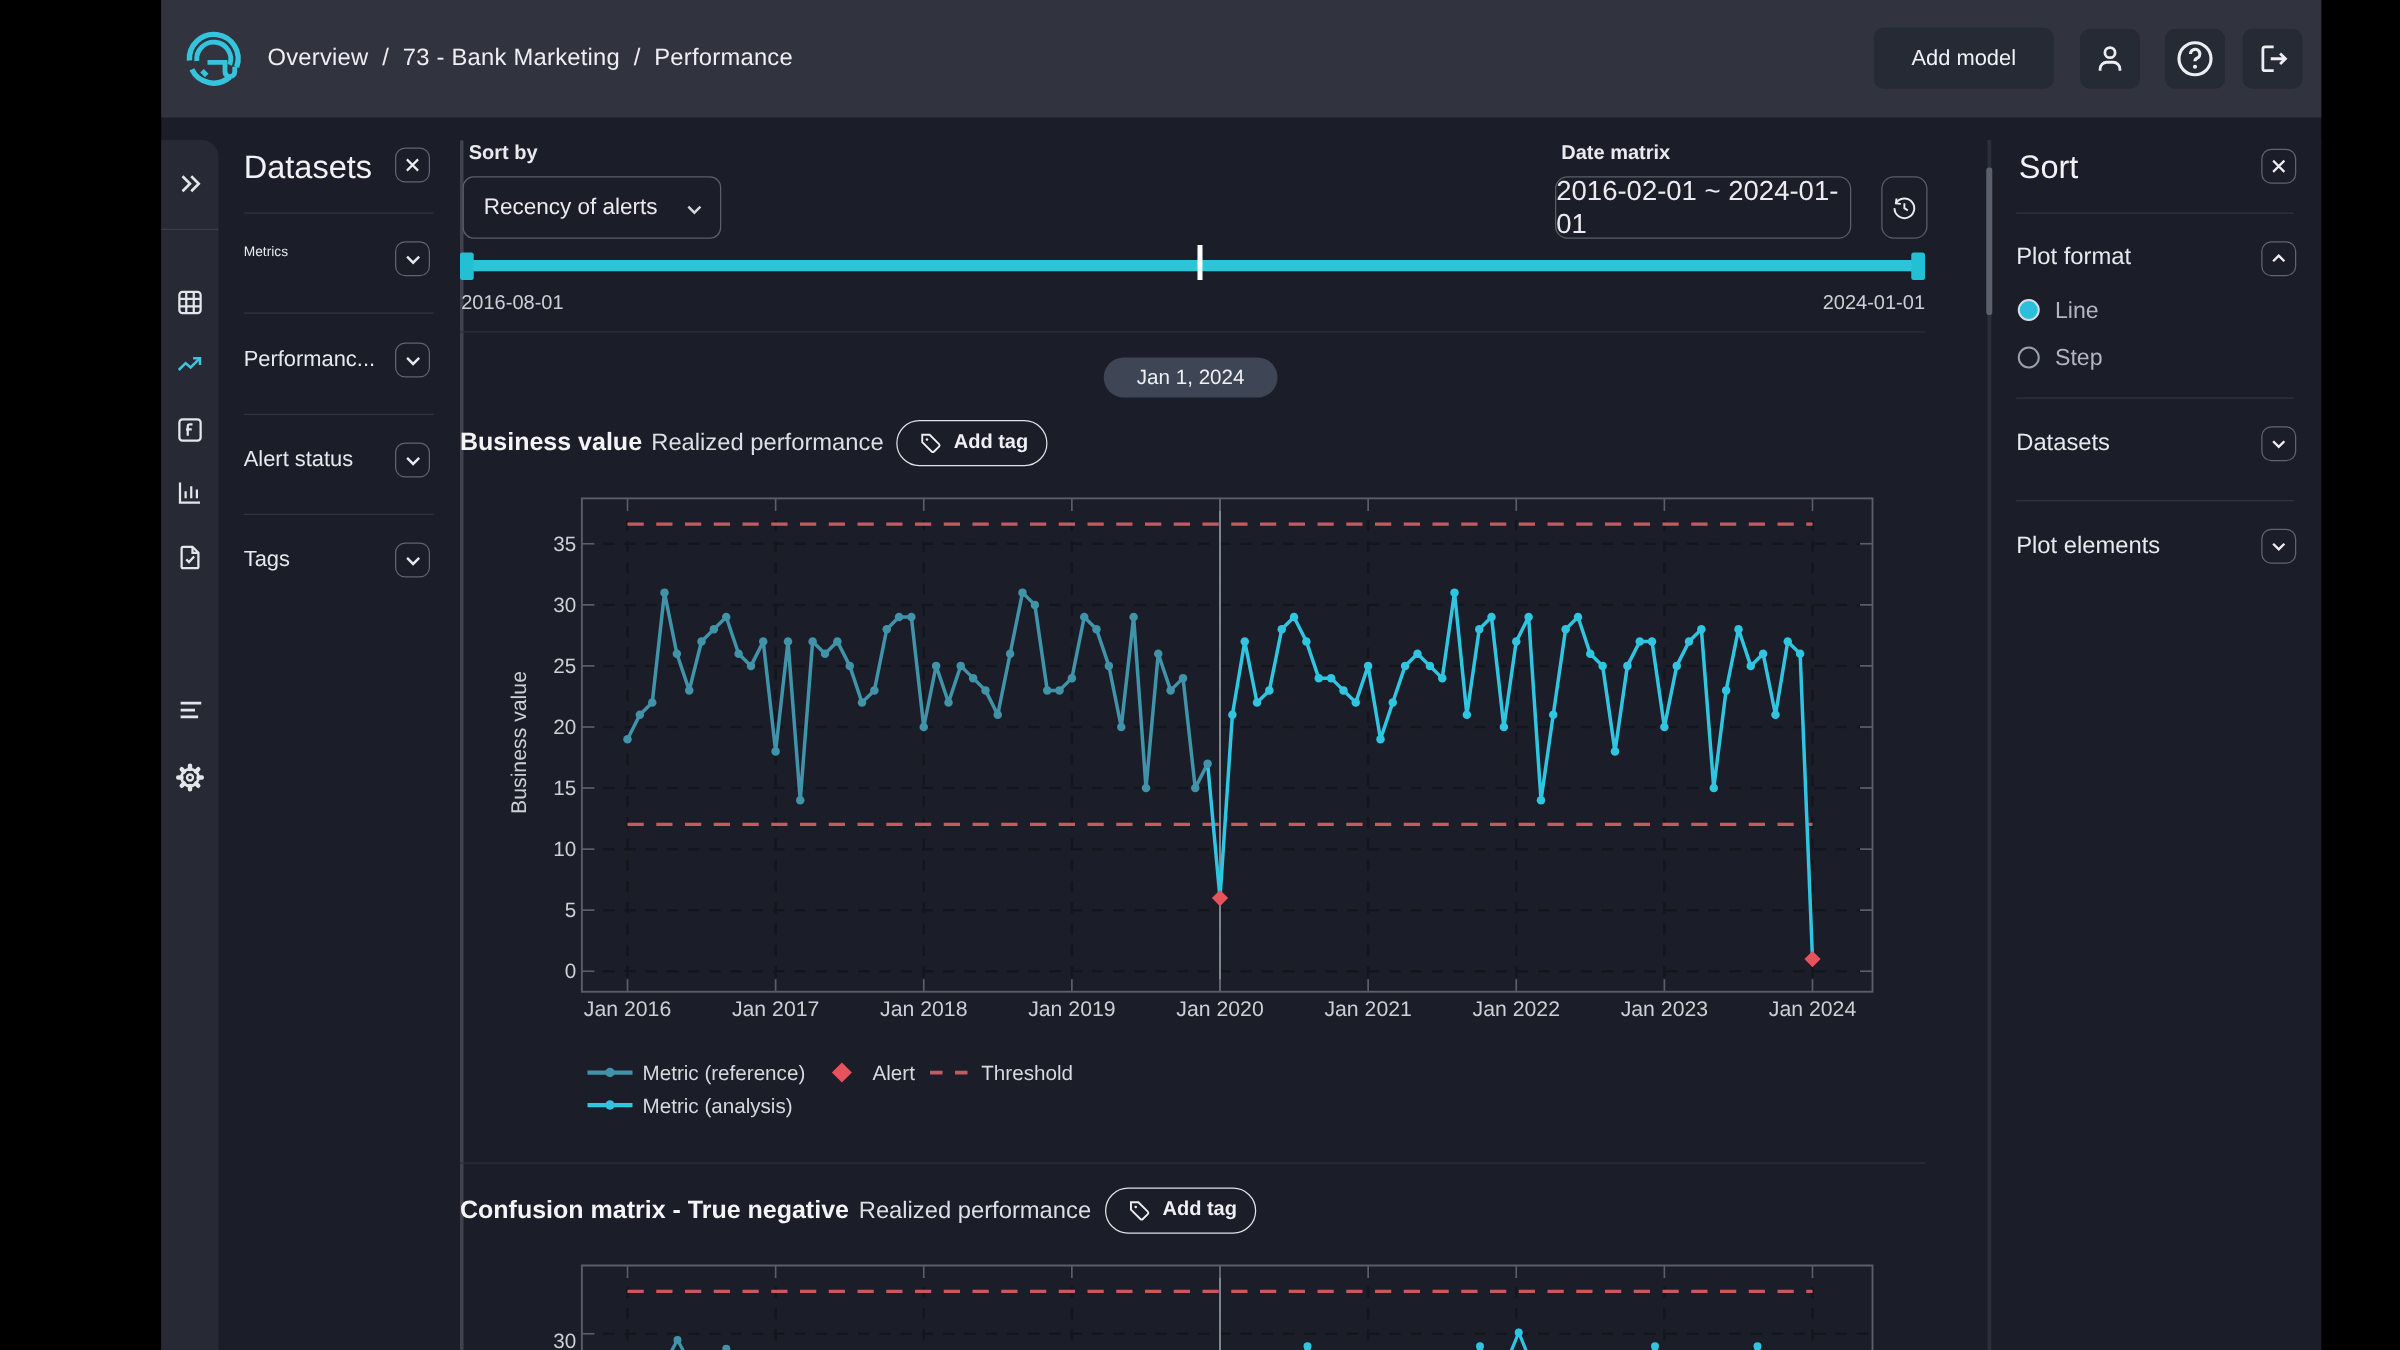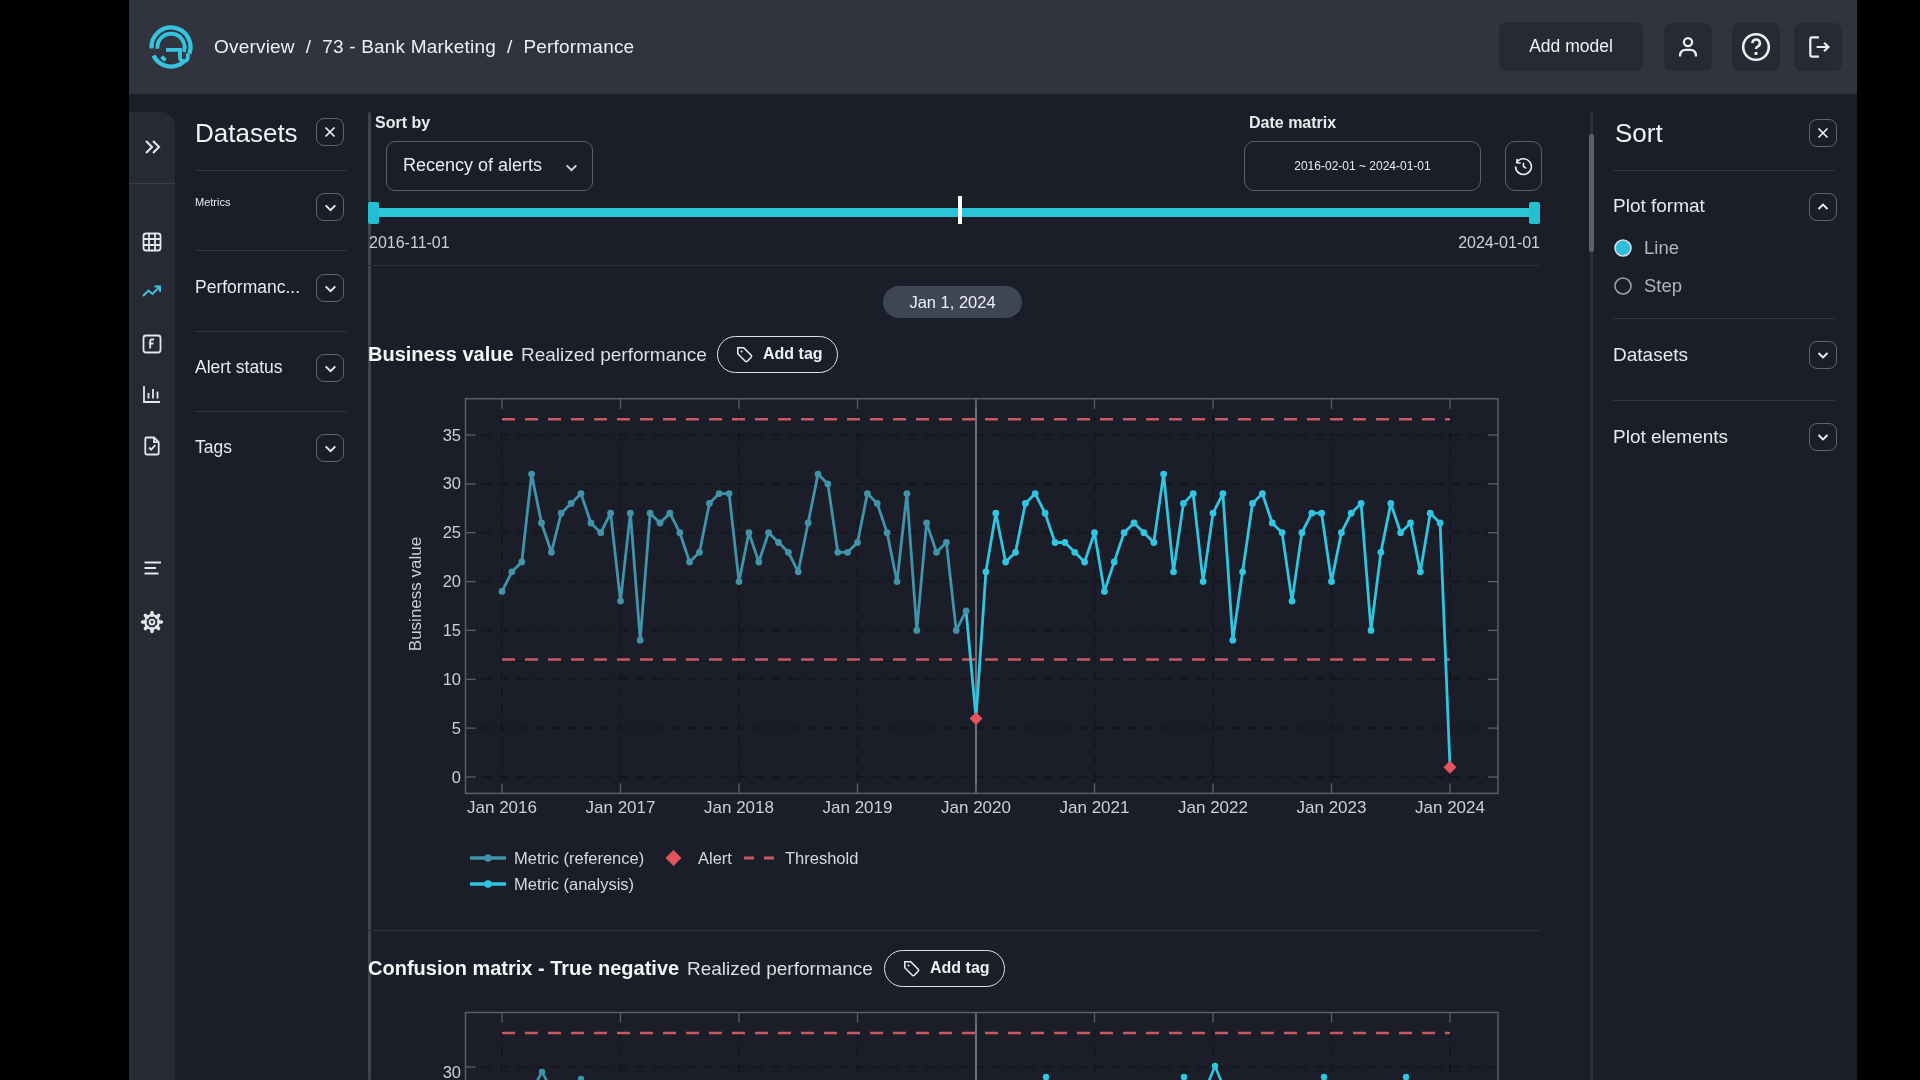--- a/index.html
+++ b/index.html
@@ -150,40 +150,40 @@
     <div class="sep" style="left:19px;top:288px;width:222px"></div>
     <div class="abs" style="left:19px;top:314px;font-size:19px;color:#e6e9ed">Plot elements</div>
     <div class="btn-sq" style="left:215px;top:311px"></div>
     <svg class="abs" style="left:222px;top:319px" width="14" height="12" viewBox="0 0 14 12" fill="none" stroke="#eceef1" stroke-width="1.9">
         <path d="M2.5 4 L7 8.5 L11.5 4"></path>
       </svg>
   </div>
 </div>
 
 <div class="abs" style="left:375px;top:114px;font-size:16px;font-weight:bold;color:#e9ebef">Sort by</div>
-<div class="abs" style="left:386px;top:141px;width:207px;height:50px;border:1.5px solid #5b5f6a;border-radius:9px">
+<div class="abs" style="left:370px;top:141px;width:207px;height:50px;border:1.5px solid #5b5f6a;border-radius:9px">
   <div class="abs" style="left:16px;top:13px;font-size:18px;color:#e9ebef">Recency of alerts</div>
   <svg class="abs" style="left:177px;top:19px" width="15" height="13" viewBox="0 0 14 12" fill="none" stroke="#d4d7dc" stroke-width="1.8">
       <path d="M2.5 4 L7 8.5 L11.5 4"></path>
     </svg>
 </div>
 <div class="abs" style="left:1249px;top:114px;font-size:16px;font-weight:bold;color:#e9ebef">Date matrix</div>
-<div class="abs" style="left:1244px;top:141px;width:237px;height:50px;border:1.5px solid #5b5f6a;border-radius:10px;display:flex;align-items:center;justify-content:center;font-size:12px;color:#e9ebef">2016-02-01 ~ 2024-01-01</div>
+<div class="abs" style="left:1244px;top:141px;width:237px;height:50px;border:1.5px solid #5b5f6a;border-radius:10px;display:flex;align-items:center;justify-content:center;font-size:22px;color:#e9ebef">2016-02-01 ~ 2024-01-01</div>
 <div class="abs" style="left:1505px;top:141px;width:37px;height:50px;border:1.5px solid #5b5f6a;border-radius:10px">
   <svg class="abs" style="left:7px;top:14px" width="21" height="21" viewBox="0 0 24 24" fill="none" stroke="#e9ebef" stroke-width="1.8">
       <path d="M4.3 7.5 A9 9 0 1 1 3 12"></path>
       <path d="M4.8 3.2 L4.3 7.7 L8.8 8.1"></path>
       <path d="M12 7.6 V12 l3.2 2.2"></path>
     </svg>
 </div>
 <div class="abs" style="left:368px;top:208px;width:1172px;height:9px;background:#2bc5d8"></div>
 <div class="abs" style="left:368px;top:202px;width:11px;height:22px;background:#23c0d4;border-radius:2px"></div>
 <div class="abs" style="left:1529px;top:202px;width:11px;height:22px;background:#23c0d4;border-radius:2px"></div>
 <div class="abs" style="left:958px;top:196px;width:3.5px;height:28px;background:#fff"></div>
-<div class="abs" style="left:369px;top:234px;font-size:16px;color:#ccd0d6">2016-11-01</div>
+<div class="abs" style="left:369px;top:234px;font-size:16px;color:#ccd0d6">2016-08-01</div>
 <div class="abs" style="left:1540px;top:234px;font-size:16px;color:#ccd0d6;transform:translateX(-100%)">2024-01-01</div>
 <div class="sep" style="left:368px;top:265px;width:1172px;background:#2e313c"></div>
 <div class="abs" style="left:883px;top:286px;width:139px;height:32px;background:#3e4554;border-radius:16px;display:flex;align-items:center;justify-content:center;font-size:16.5px;color:#eef0f3">Jan 1, 2024</div>
 
 <div class="abs" style="left:368px;top:343px;font-size:20px;font-weight:bold;color:#f2f4f6">Business value</div>
 <div class="abs" style="left:521px;top:344px;font-size:19px;color:#dcdfe4">Realized performance</div>
 <div class="abs" style="left:717px;top:336px;width:121px;height:37px;border:1.6px solid #dfe2e8;border-radius:19px">
   <svg class="abs" style="left:17px;top:8px" width="19" height="19" viewBox="0 0 24 24" fill="none" stroke="#eceef1" stroke-width="1.9">
       <path d="M3.5 3.5 H11 L20.5 13 a1.8 1.8 0 0 1 0 2.5 L15.5 20.5 a1.8 1.8 0 0 1 -2.5 0 L3.5 11 Z"></path>
       <circle cx="8.3" cy="8.3" r="1.3" fill="#eceef1" stroke="none"></circle>

